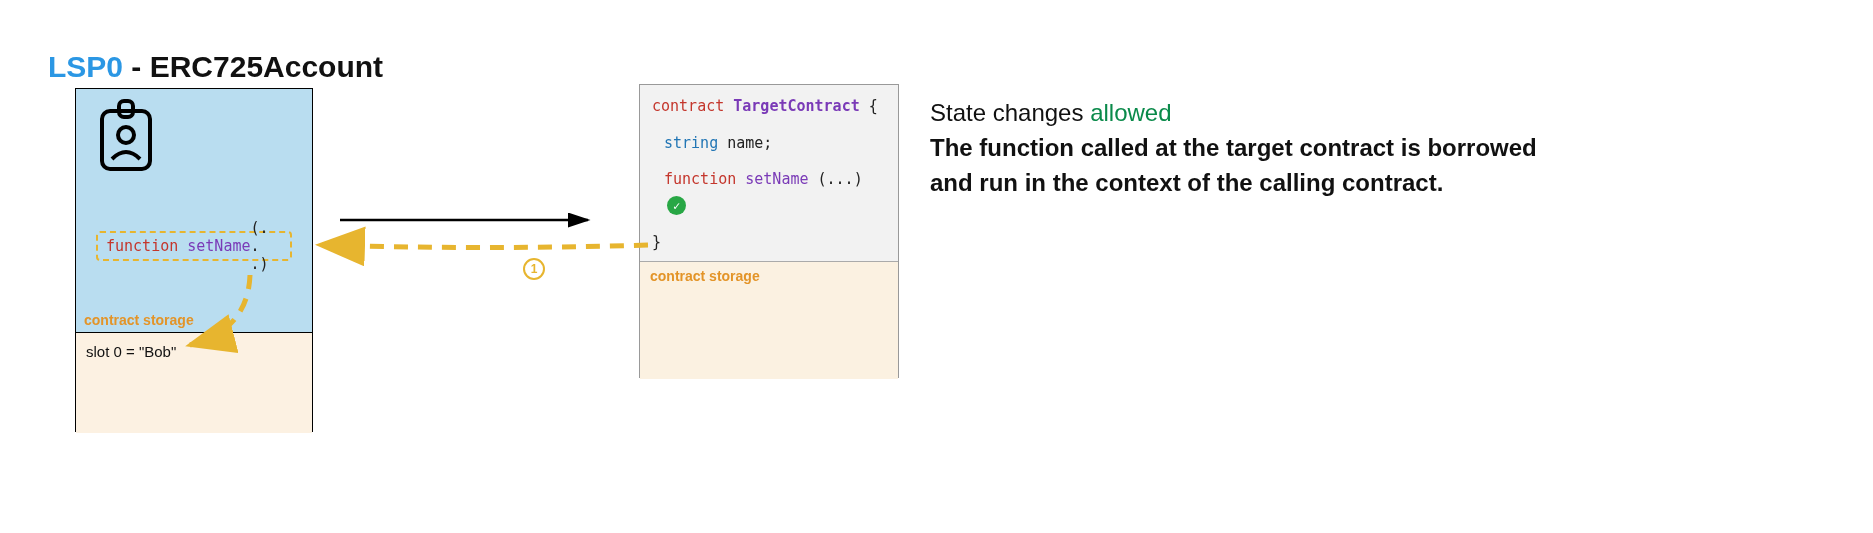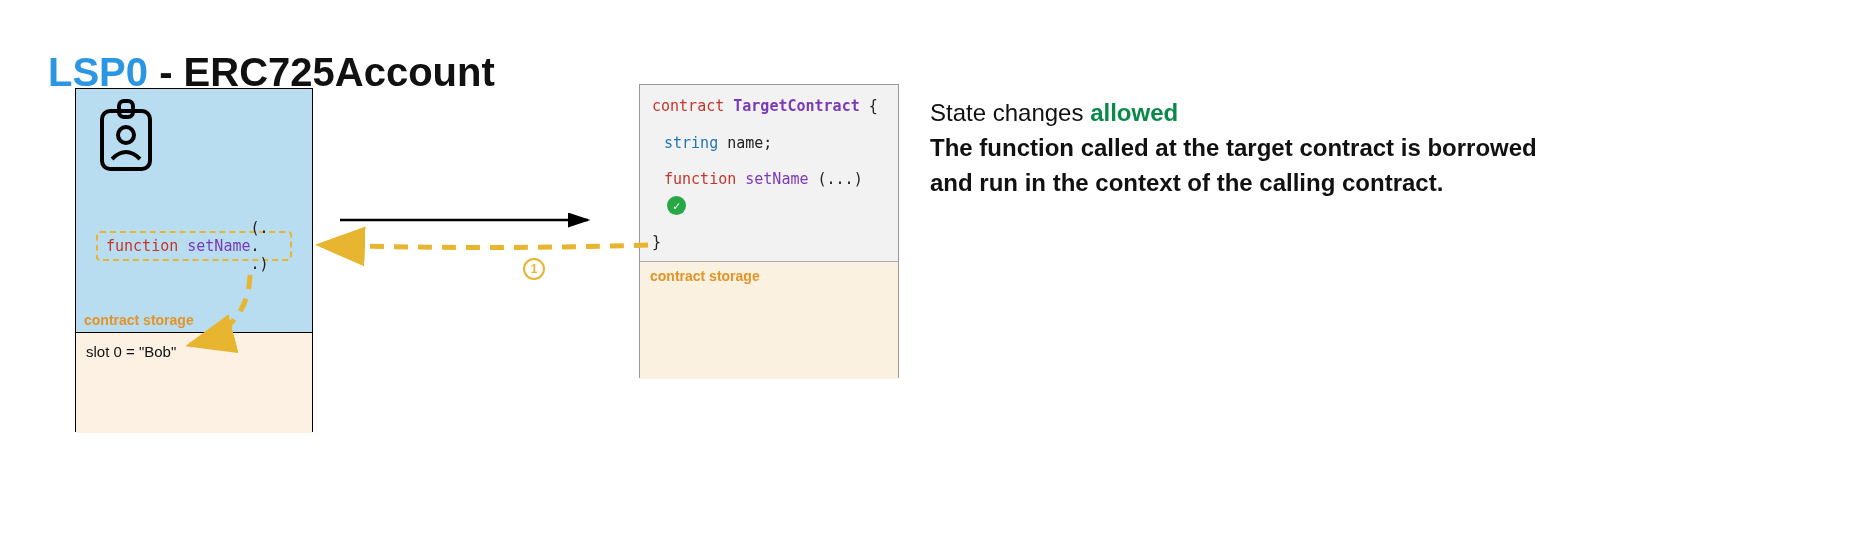--- a/index.html
+++ b/index.html
@@ -9,21 +9,21 @@
     width: 1873px;
     height: 533px;
     position: relative;
   }
   .canvas { position: relative; width: 100%; height: 100%; }
 
   .title {
     position: absolute;
     left: 48px;
     top: 50px;
-    font-size: 40px;
+    font-size: 30px;
     font-weight: 800;
     color: #111;
   }
   .title .lsp { color: #2b97e4; }
 
   
   .card-left {
     position: absolute;
     left: 75px;
     top: 88px;
@@ -126,21 +126,21 @@
   
   .explain {
     position: absolute;
     left: 930px;
     top: 96px;
     width: 640px;
     font-size: 24px;
     color: #111;
     line-height: 1.45;
   }
-  .explain .allowed { color: #0a8a4a; font-weight: 700; }
+  .explain .allowed { color: #0a8a4a; font-weight: 400; }
   .explain .ctx-label { font-style: italic; text-decoration: underline; }
   .explain .calling { color: #2b97e4; font-weight: 800; }
   .explain .para { font-weight: 700; }
 
   
   .dashed-svg {
     position: absolute;
     left: 0; top: 0;
     width: 1873px; height: 533px;
     pointer-events: none;

